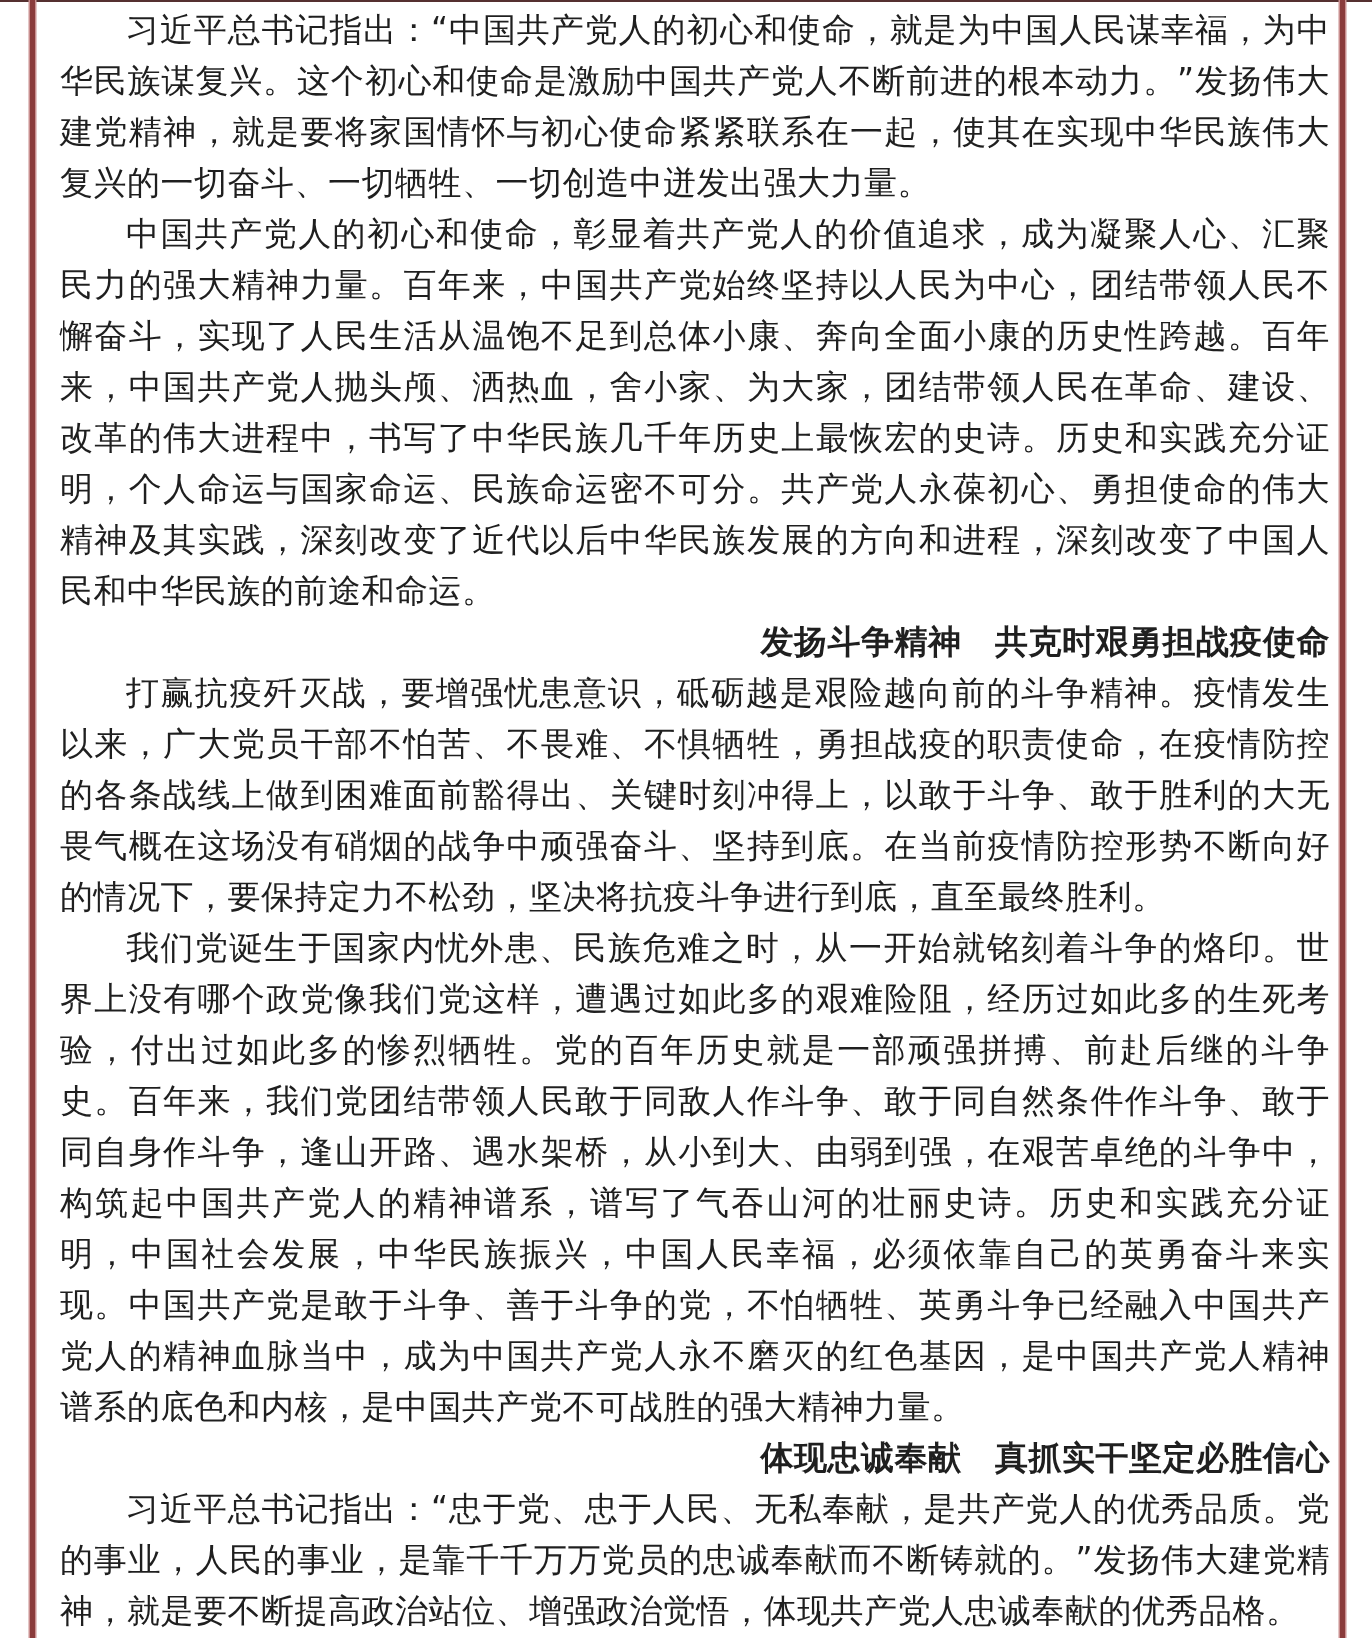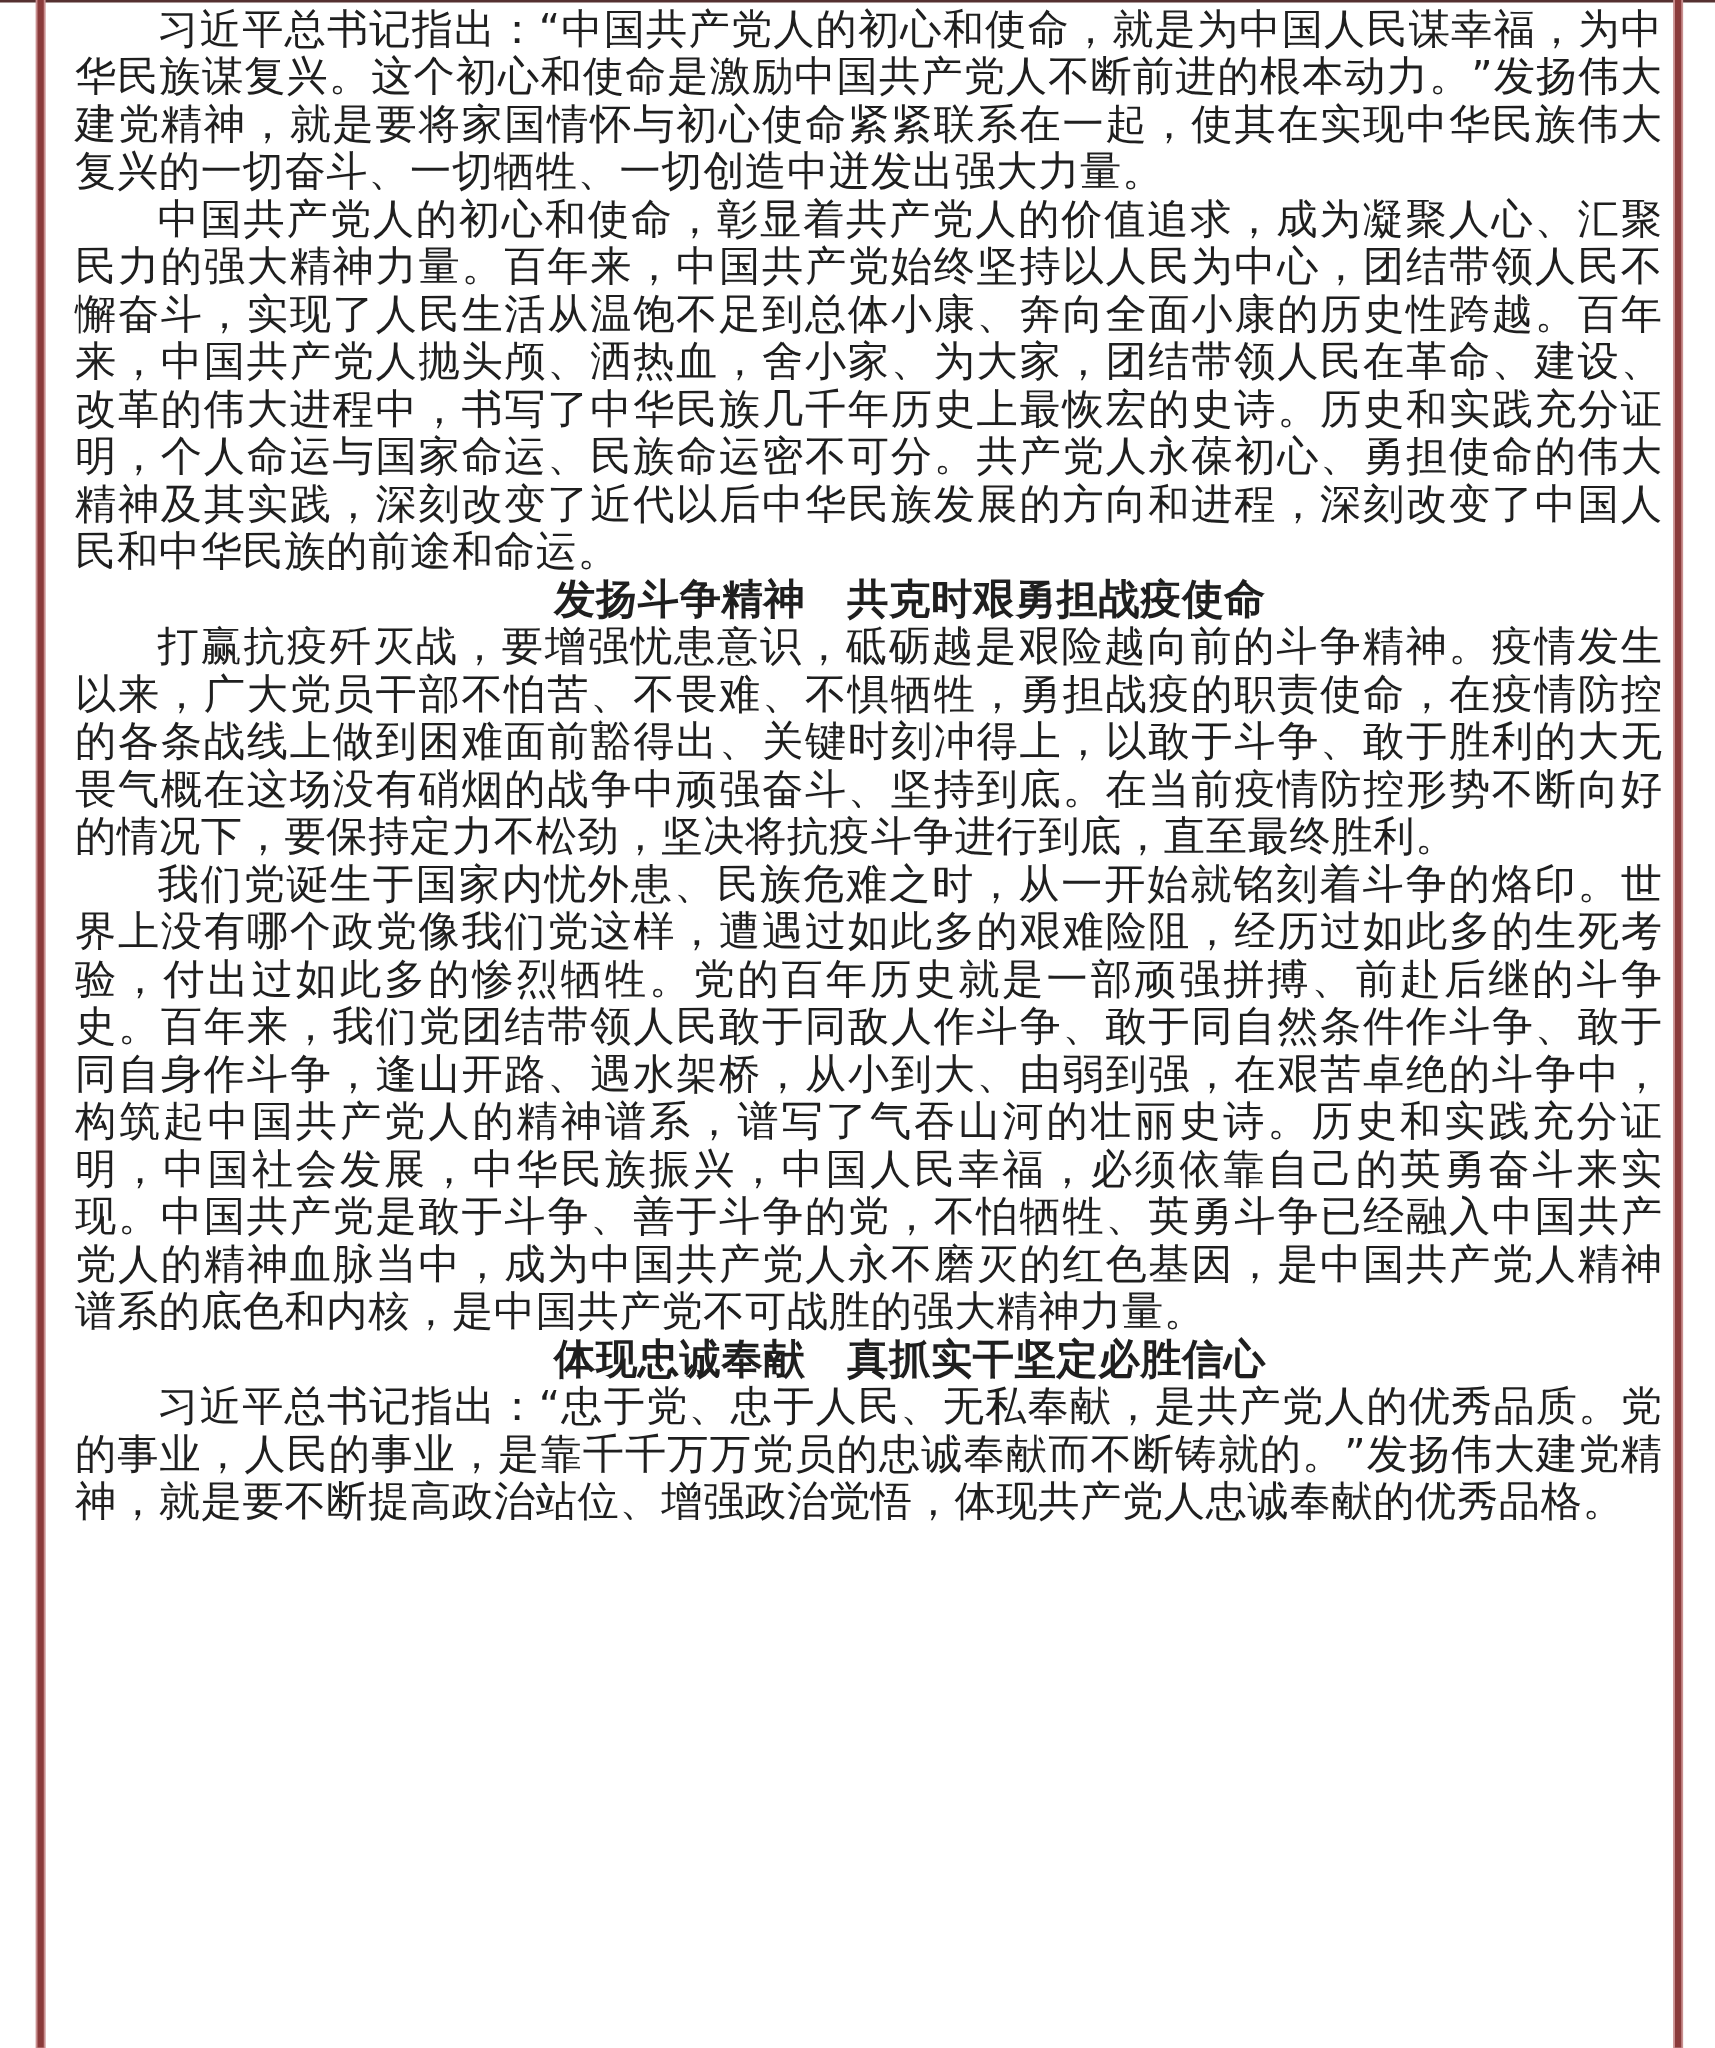--- a/index.html
+++ b/index.html
@@ -35,31 +35,31 @@
   .content {
     position: absolute;
     left: 60px;
     top: 4px;
     width: 1270px;
     color: #1f1f1f;
   }
   .para, .heading {
     margin: 0;
     font-size: 33px;
-    line-height: 38px;
+    line-height: 51px;
     text-align: justify;
     text-justify: inter-ideograph;
     text-indent: 2em;
     letter-spacing: 0.5px;
     word-break: break-all;
     overflow-wrap: anywhere;
   }
   .heading {
     font-weight: bold;
-    text-align: center;
+    text-align: right;
   }
 </style>
 </head>
 <body>
 
 <div class="rule-top"></div>
 <div class="rule-vertical rule-left"></div>
 <div class="rule-vertical rule-right"></div>
 
 <article class="content">

